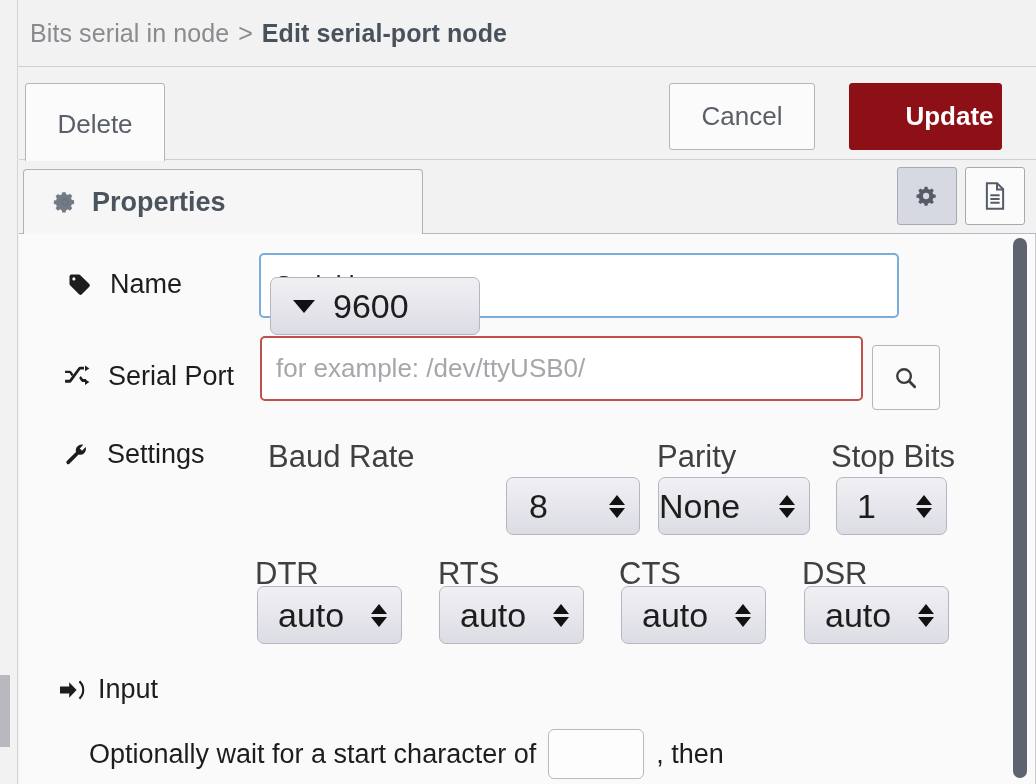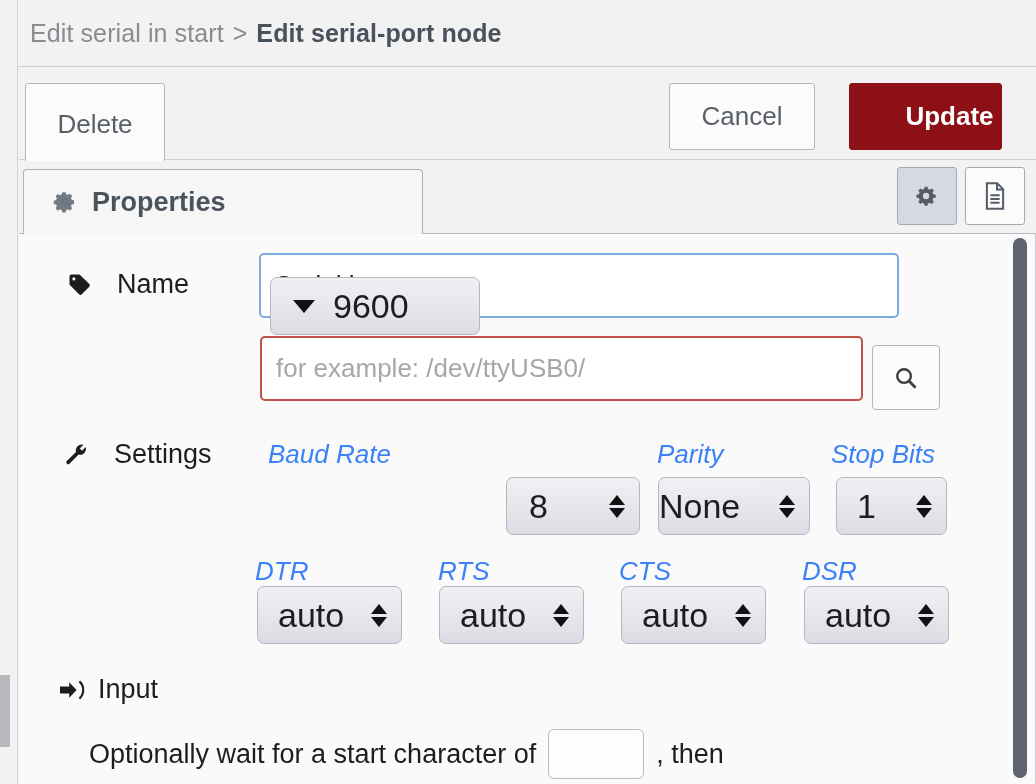--- a/index.html
+++ b/index.html
@@ -132,21 +132,21 @@
     background: #fafafa;
     overflow: hidden;
   }
 
   .row { position: absolute; left: 0; }
 
   .field-label {
     display: flex; align-items: center;
     font-size: 27px; color: #1d1d1d;
   }
-  .field-label .lbl-text { margin-left: 25px; }
+  .field-label .lbl-text { margin-left: 18px; }
 
   .text-input {
     position: absolute;
     border-radius: 5px;
     font-size: 26px;
     font-family: "Liberation Sans", sans-serif;
     padding: 0 14px;
     background: #ffffff;
     color: #242424;
     outline: none;
@@ -166,23 +166,22 @@
     left: 853px; top: 111px; width: 68px; height: 65px;
     background: #fbfbfb; border: 1px solid #b4b4ba;
     border-radius: 4px;
     display: flex; align-items: center; justify-content: center;
     cursor: pointer;
   }
 
   
   .col-label {
     position: absolute;
-    font-size: 26px; color: #3b82f6;
+    font-size: 31px; color: #404040;
     white-space: nowrap;
-    font-style: italic;
   }
   .select-box {
     position: absolute;
     height: 58px;
     background: linear-gradient(#f0f0f4, #dcdce4);
     border: 1px solid #b6b6c2;
     border-radius: 7px;
     display: flex; align-items: center;
     font-size: 34px; color: #1d1d1d;
     cursor: pointer;
@@ -265,21 +264,21 @@
 </head>
 <body>
 
 <div id="app">
 
   <div id="left-rail">
     <div id="left-rail-thumb"></div>
   </div>
 
   <div id="breadcrumb">
-    <span class="crumb-prev">Edit serial in start</span>
+    <span class="crumb-prev">Bits serial in node</span>
     <span class="crumb-sep">&gt;</span>
     <span class="crumb-cur">Edit serial-port node</span>
   </div>
 
   <div id="button-bar">
     <div class="btn" id="btn-delete">Delete</div>
     <div class="btn" id="btn-cancel">Cancel</div>
     <div class="btn" id="btn-update">Update</div>
   </div>
 
@@ -321,20 +320,30 @@
     <div class="field-label row" style="left:48px; top:35px;">
       <span>
         <svg width="25" height="25" viewBox="0 0 24 24">
           <path fill="#1d1d1d" d="M21.4 11.6L12.8 3A1.9 1.9 0 0 0 11.4 2.4H4.2A1.8 1.8 0 0 0 2.4 4.2v7.2c0 .5.2 1 .55 1.35l8.6 8.6a1.9 1.9 0 0 0 2.7 0l7.15-7.15a1.9 1.9 0 0 0 0-2.6zM6.6 8.1a1.5 1.5 0 1 1 0-3 1.5 1.5 0 0 1 0 3z"></path>
         </svg>
       </span>
       <span class="lbl-text">Name</span>
     </div>
     <input id="input-name" class="text-input" type="text" value="Serial in" style="">
 
+    <div class="field-label row" style="left:44px; top:127px;">
+      <span>
+        <svg width="27" height="25" viewBox="0 0 26 24">
+          <path fill="#1d1d1d" d="M2 6.4h4.1c1 0 1.6.4 2.2 1.2l1.6 2.2-1.4 2-1.9-2.6c-.25-.35-.5-.5-.9-.5H2zM2 15.2h3.7c.4 0 .65-.15.9-.5l8-11c.55-.8 1.2-1.2 2.2-1.2h3.4v2.8h-3c-.4 0-.65.15-.9.5l-8 11c-.55.8-1.2 1.2-2.2 1.2H2z"></path>
+          <path fill="#1d1d1d" d="M15.6 13.4l1.45-2 1.9 2.6c.25.35.5.5.9.5h2.35v2.8h-2.7c-1 0-1.65-.4-2.2-1.2z"></path>
+          <path fill="#1d1d1d" d="M21.2 1.4L25.4 4.2 21.2 7zM21.2 14.6l4.2 2.8-4.2 2.8z"></path>
+        </svg>
+      </span>
+      <span class="lbl-text">Serial Port</span>
+    </div>
     <input id="input-port" class="text-input" type="text" placeholder="for example: /dev/ttyUSB0/" style="">
     <div id="btn-port-search">
       <span>
         <svg width="26" height="26" viewBox="0 0 24 24">
           <circle cx="10.2" cy="10.2" r="6.3" fill="none" stroke="#3c3c3c" stroke-width="2.2"></circle>
           <path stroke="#3c3c3c" stroke-width="2.6" stroke-linecap="round" d="M15 15l5 5"></path>
         </svg>
       </span>
     </div>
 

